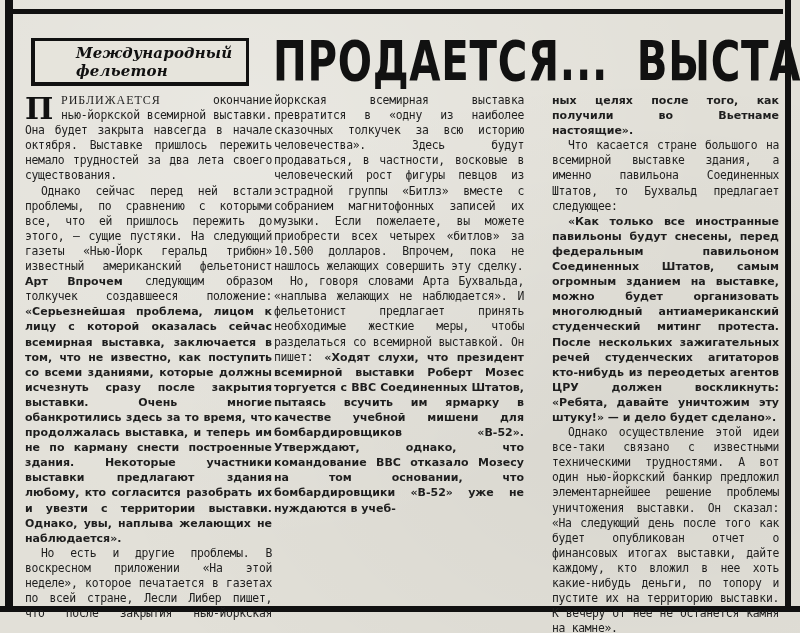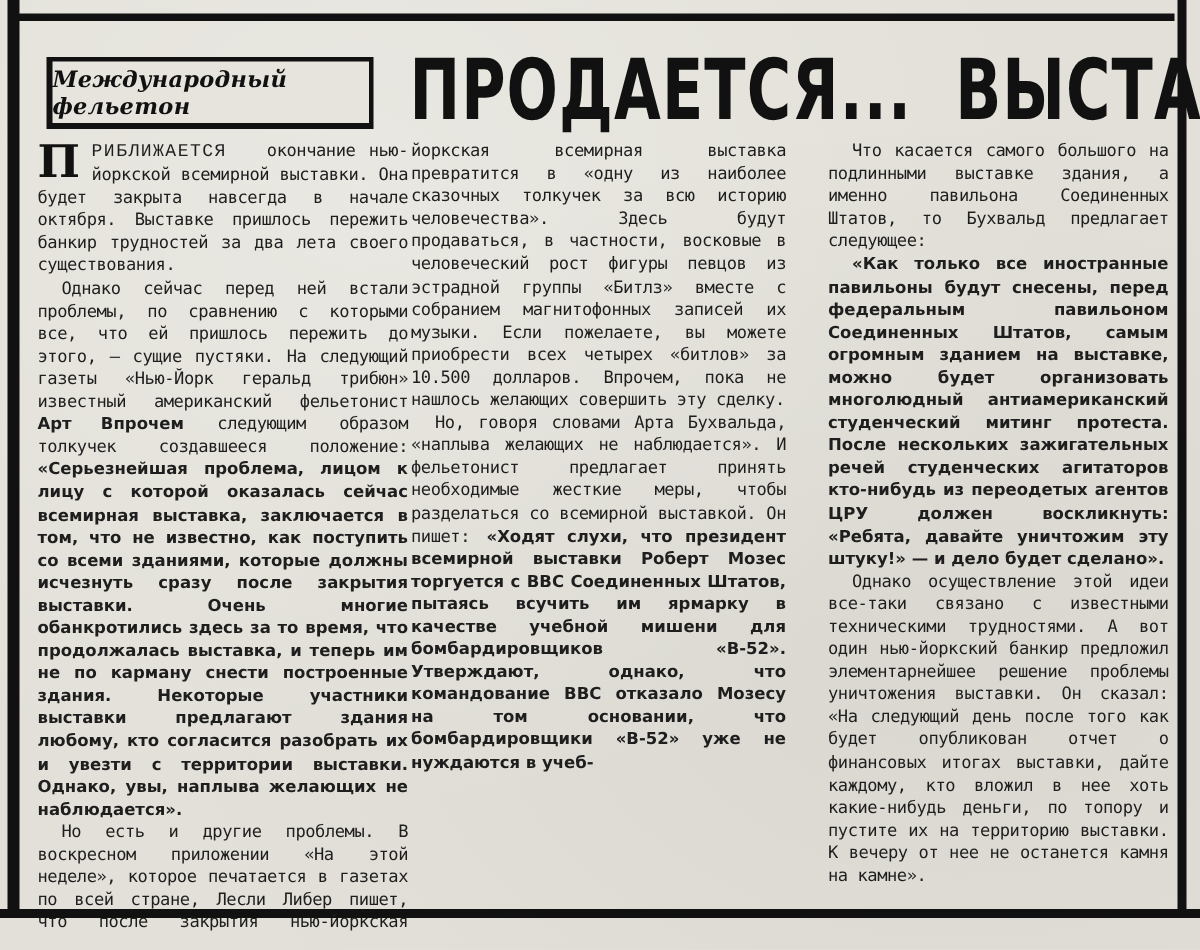--- a/index.html
+++ b/index.html
@@ -21,20 +21,21 @@
   .rule-left { position: absolute; left: 5px; top: 0; width: 8px; height: 606px; background: #111; }
   .rule-right { position: absolute; left: 785px; top: 0; width: 6px; height: 606px; background: #111; }
   .rule-bottom { position: absolute; left: 0; top: 606px; width: 800px; height: 6px; background: #111; }
 
   .rubric-box {
     position: absolute; left: 31px; top: 38px; width: 218px; height: 48px;
     border: 3px solid #111; box-sizing: border-box;
     border-left-width: 4px; border-bottom-width: 4px;
     display: flex; align-items: center; justify-content: center;
     background: #e6e4dc;
+    padding-left: 41px;
   }
   .rubric-text {
     font-family: "DejaVu Serif", serif; font-style: italic; font-weight: bold;
     font-size: 15px; letter-spacing: 0.2px; color: #111;
     word-spacing: 6px;
   }
   .headline {
     position: absolute; left: 273px; top: 28px; width: 505px; height: 66px;
     font-family: "DejaVu Sans", sans-serif; font-weight: bold;
     font-size: 56px; line-height: 66px; color: #111;
@@ -55,42 +56,42 @@
   .col p.noindent { text-indent: 0; }
   .col .bold { font-family: "DejaVu Sans", sans-serif; font-weight: bold; font-size: 11px; letter-spacing: 0; }
   .col1 { left: 25px; width: 247px; }
   .col2 { left: 274px; width: 250px; }
   .col3 { left: 552px; width: 227px; }
 
   .dropcap {
     float: left; font-family: "DejaVu Serif", serif; font-size: 30px; line-height: 28px;
     margin: 2px 8px 0 0; color: #111; font-weight: bold;
   }
-  .caps { font-family: Liberation Mono, monospace; letter-spacing: 1px; font-size: 12px; }
+  .caps { font-family: Liberation Serif, serif; letter-spacing: 1px; font-size: 12px; }
 </style>
 </head>
 <body>
 
 <div class="paper">
   <div class="rule-top"></div>
   <div class="rule-left"></div>
   <div class="rule-right"></div>
   <div class="rule-bottom"></div>
 
   <div class="rubric-box">
     <span class="rubric-text">Международный фельетон</span>
   </div>
 
   <div class="headline">
     <span>ПРОДАЕТСЯ...</span><span>ВЫСТАВКА</span>
   </div>
 
   <div class="col col1">
     <p class="noindent">
-      <span class="dropcap">П</span><span class="caps">РИБЛИЖАЕТСЯ</span>&nbsp;&nbsp;&nbsp;<span>окончание нью-йоркской всемирной выставки. Она будет закрыта навсегда в начале октября. Выставке пришлось пережить банкир трудностей за два лета своего существования.</span>
+      <span class="dropcap">П</span><span class="caps">РИБЛИЖАЕТСЯ</span>&nbsp;&nbsp;&nbsp;<span>окончание нью-йоркской всемирной выставки. Она будет закрыта навсегда в начале октября. Выставке пришлось пережить немало трудностей за два лета своего существования.</span>
     </p>
     <p>
       <span>Однако сейчас перед ней встали проблемы, по сравнению с которыми все, что ей пришлось пережить до этого, — сущие пустяки. На следующий газеты «Нью-Йорк геральд трибюн» известный американский фельетонист</span>
       <span class="bold">Арт Впрочем</span>
       <span>следующим образом толкучек создавшееся положение:</span>
       <span class="bold">«Серьезнейшая проблема, лицом к лицу с которой оказалась сейчас всемирная выставка, заключается в том, что не известно, как поступить со всеми зданиями, которые должны исчезнуть сразу после закрытия выставки. Очень многие обанкротились здесь за то время, что продолжалась выставка, и теперь им не по карману снести построенные здания. Некоторые участники выставки предлагают здания любому, кто согласится разобрать их и увезти с территории выставки. Однако, увы, наплыва желающих не наблюдается».</span>
     </p>
     <p style="height:75px; overflow:hidden;">
       <span>Но есть и другие проблемы. В воскресном приложении «На этой неделе», которое печатается в газетах по всей стране, Лесли Либер пишет, что после закрытия нью-йоркская всемирная выставка превратится в «одну из наиболее сказочных толкучек за всю историю человечества». Здесь будут продаваться, в частности, восковые в человеческий рост фигуры певцов из эстрадной группы «Битлз» вместе с собранием магнитофонных записей их музыки. Если пожелаете, вы можете приобрести всех четырех «битлов» за 10.500 долларов. Впрочем, пока не нашлось желающих совершить эту сделку.</span>
     </p>
@@ -98,18 +99,19 @@
 
   <div class="col col2">
     <p class="noindent">йоркская всемирная выставка превратится в «одну из наиболее сказочных толкучек за всю историю человечества». Здесь будут продаваться, в частности, восковые в человеческий рост фигуры певцов из эстрадной группы «Битлз» вместе с собранием магнитофонных записей их музыки. Если пожелаете, вы можете приобрести всех четырех «битлов» за 10.500 долларов. Впрочем, пока не нашлось желающих совершить эту сделку.</p>
     <p>
       <span>Но, говоря словами Арта Бухвальда, «наплыва желающих не наблюдается». И фельетонист предлагает принять необходимые жесткие меры, чтобы разделаться со всемирной выставкой. Он пишет:</span>
       <span class="bold" style="display:inline;margin-top:41px;">«Ходят слухи, что президент всемирной выставки Роберт Мозес торгуется с ВВС Соединенных Штатов, пытаясь всучить им ярмарку в качестве учебной мишени для бомбардировщиков «В-52». Утверждают, однако, что командование ВВС отказало Мозесу на том основании, что бомбардировщики «В-52» уже не нуждаются в учеб-</span>
     </p>
   </div>
 
   <div class="col col3">
-    <p>Что касается самого большого на подлинными выставке здания, а именно павильона Соединенных Штатов, то Бухвальд предлагает следующее:</p>
+    <p class="noindent bold">ных целях после того, как получили во Вьетнаме настоящие».</p>
+    <p>Что касается стране большого на всемирной выставке здания, а именно павильона Соединенных Штатов, то Бухвальд предлагает следующее:</p>
     <p class="bold">«Как только все иностранные павильоны будут снесены, перед федеральным павильоном Соединенных Штатов, самым огромным зданием на выставке, можно будет организовать многолюдный антиамериканский студенческий митинг протеста. После нескольких зажигательных речей студенческих агитаторов кто-нибудь из переодетых агентов ЦРУ должен воскликнуть: «Ребята, давайте уничтожим эту штуку!» — и дело будет сделано».</p>
     <p>Однако осуществление этой идеи все-таки связано с известными техническими трудностями. А вот один нью-йоркский банкир предложил элементарнейшее решение проблемы уничтожения выставки. Он сказал: «На следующий день после того как будет опубликован отчет о финансовых итогах выставки, дайте каждому, кто вложил в нее хоть какие-нибудь деньги, по топору и пустите их на территорию выставки. К вечеру от нее не останется камня на камне».</p>
 
   </div>
 </div>
 
 </body></html>

